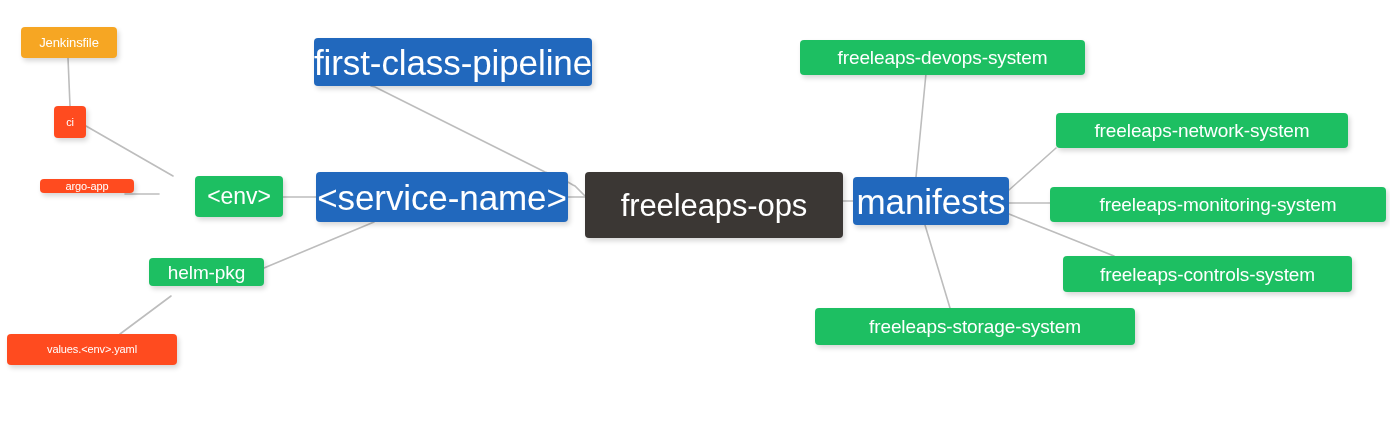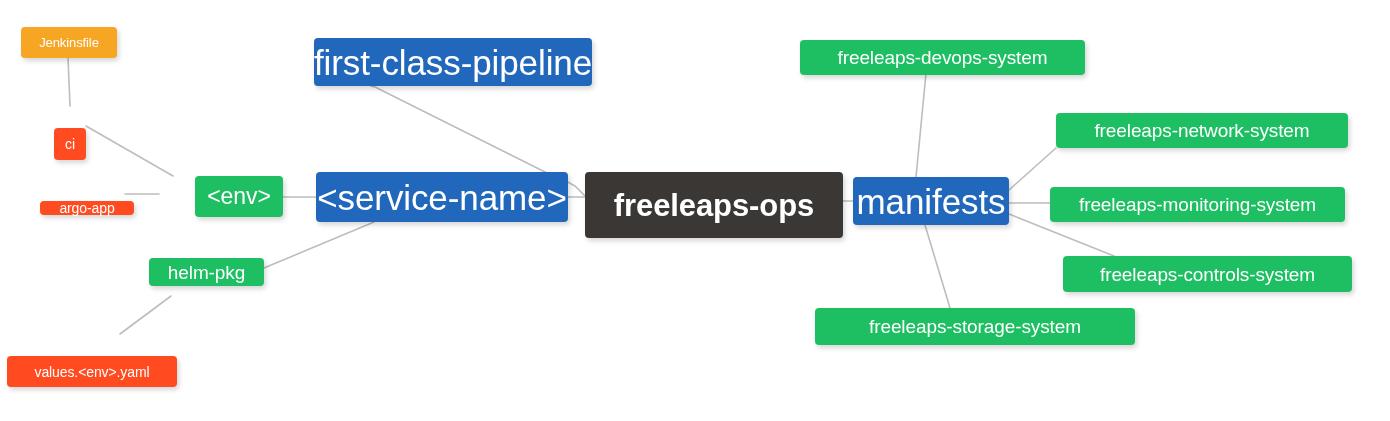--- a/index.html
+++ b/index.html
@@ -39,25 +39,25 @@
     line-height: 1;
     letter-spacing: -0.1px;
     box-shadow: 2px 3px 5px rgba(0,0,0,0.16);
     user-select: none;
   }
   .node-label {
     display: block;
     white-space: nowrap;
   }
   
-  .tier-root  { font-size: 31px; font-weight: bold; }
+  .tier-root  { font-size: 31px; }
   .tier-l1    { font-size: 35px; }
   .tier-l2    { font-size: 23px; }
   .tier-l3    { font-size: 19px; }
-  .tier-l4    { font-size: 14px; margin-top: 22px; }
+  .tier-l4    { font-size: 11px; }
   .tier-l5    { font-size: 13px; }
 </style>
 </head>
 <body>
 
 <div id="canvas">
   <svg id="edge-layer" viewBox="0 0 1390 421" width="1390" height="421" xmlns="http://www.w3.org/2000/svg">
       <path d="M 585 196 L 575 186 L 573 185 L 566 181 L 562 179 L 559 178 L 556 177 L 552 175 L 548 173 L 545 172 L 543 171 L 539 169 L 535 167 L 531 165 L 527 163 L 523 161 L 519 159 L 515 157 L 511 155 L 507 153 L 503 151 L 499 149 L 495 147 L 491 145 L 487 143 L 483 141 L 479 139 L 475 137 L 471 135 L 467 133 L 463 131 L 459 129 L 455 127 L 451 125 L 447 123 L 443 121 L 439 119 L 435 117 L 431 115 L 427 113 L 423 111 L 419 109 L 415 107 L 411 105 L 407 103 L 403 101 L 399 99 L 395 97 L 391 95 L 387 93 L 383 91 L 379 89 L 375 87 L 371 86" fill="none" stroke="#bdbdbd" stroke-width="1.6" stroke-linecap="round"></path>
       <path d="M 585 197 L 568 197" fill="none" stroke="#bdbdbd" stroke-width="1.6" stroke-linecap="round"></path>
       <path d="M 843 201 L 853 201" fill="none" stroke="#bdbdbd" stroke-width="1.6" stroke-linecap="round"></path>
@@ -103,21 +103,21 @@
       </div>
       <div class="node tier-l1" style="left: 853px; top: 177px; width: 156px; height: 48px; background: rgb(33, 104, 189);">
         <span class="node-label">manifests</span>
       </div>
       <div class="node tier-l3" style="left: 800px; top: 28px; width: 285px; height: 35px; background: rgb(29, 191, 98); margin-top: 12px;">
         <span class="node-label">freeleaps-devops-system</span>
       </div>
       <div class="node tier-l3" style="left: 1056px; top: 113px; width: 292px; height: 35px; background: rgb(29, 191, 98);">
         <span class="node-label">freeleaps-network-system</span>
       </div>
-      <div class="node tier-l3" style="left: 1050px; top: 187px; width: 295px; height: 35px; background: rgb(29, 191, 98);">
+      <div class="node tier-l3" style="left: 1050px; top: 187px; width: 336px; height: 35px; background: rgb(29, 191, 98);">
         <span class="node-label">freeleaps-monitoring-system</span>
       </div>
       <div class="node tier-l3" style="left: 1063px; top: 256px; width: 289px; height: 36px; background: rgb(29, 191, 98);">
         <span class="node-label">freeleaps-controls-system</span>
       </div>
       <div class="node tier-l3" style="left: 815px; top: 308px; width: 320px; height: 37px; background: rgb(29, 191, 98);">
         <span class="node-label">freeleaps-storage-system</span>
       </div>
     </div>
 </div>

